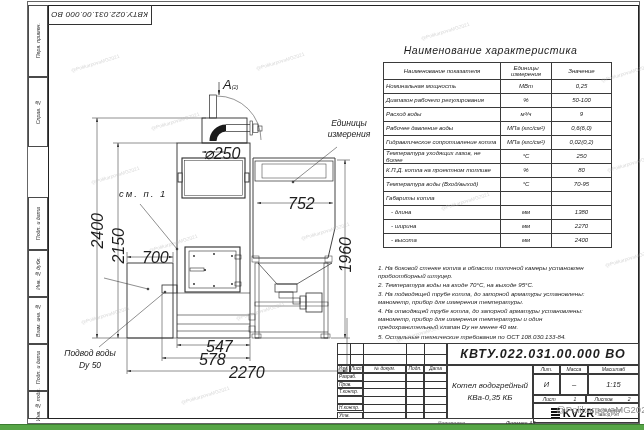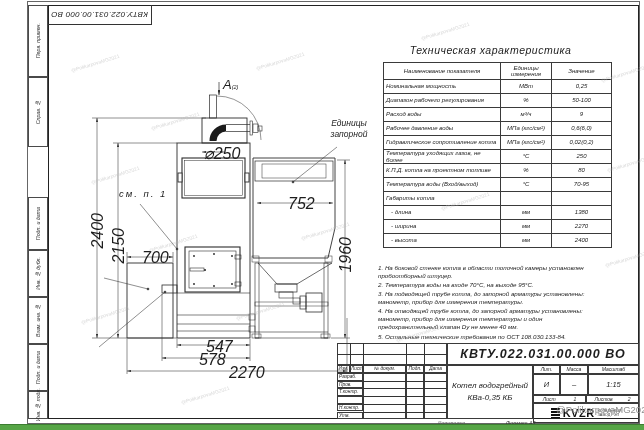--- a/index.html
+++ b/index.html
@@ -163,34 +163,38 @@
         <circle cx="165" cy="292" r="1"></circle>
     </g>
   </svg>
 
   <div class="lbl" style="left:223px;top:77px;font-size:13px;">
     <span>А</span><span style="font-size:5.5px;">(2)</span>
   </div>
   <div class="lbl" style="left:119px;top:188px;font-size:9.5px;letter-spacing:2px;">см. п. 1</div>
   <div class="lbl" style="left:321px;top:118px;width:56px;text-align:center;font-size:8.5px;line-height:1.35;">
     <div>Единицы</div>
-    <div>запорной</div>
+    <div>измерения</div>
+  </div>
+  <div class="lbl" style="left:58px;top:348px;width:64px;text-align:center;font-size:8.5px;line-height:1.4;">
+    <div>Подвод воды</div>
+    <div>Dy 50</div>
   </div>
 
   <div class="lbl dim vtext" style="left:89px;top:213px;">2400</div>
   <div class="lbl dim vtext" style="left:110px;top:228px;">2150</div>
   <div class="lbl dim" style="left:142px;top:249px;">700</div>
   <div class="lbl dim" style="left:204px;top:144px;">⌀250</div>
   <div class="lbl dim" style="left:288px;top:195px;">752</div>
   <div class="lbl dim vtext" style="left:337px;top:237px;">1960</div>
   <div class="lbl dim" style="left:206px;top:337.5px;">547</div>
   <div class="lbl dim" style="left:199px;top:350.5px;">578</div>
   <div class="lbl dim" style="left:229px;top:363.5px;">2270</div>
 
-  <div class="lbl" style="left:383px;top:44px;width:215px;text-align:center;font-size:10.5px;letter-spacing:.5px;">Техническая характеристика</div>
+  <div class="lbl" style="left:383px;top:44px;width:215px;text-align:center;font-size:10.5px;letter-spacing:.5px;">Наименование характеристика</div>
   <table class="spec">
     <tbody>
         <tr class="hdr">
       <td class="n" style="white-space:normal;">Наименование показателя</td>
       <td class="u">Единицы измерения</td>
       <td class="v">Значение</td>
     </tr>
     <tr>
           <td class="n">Номинальная мощность</td>
           <td class="u">МВт</td>

